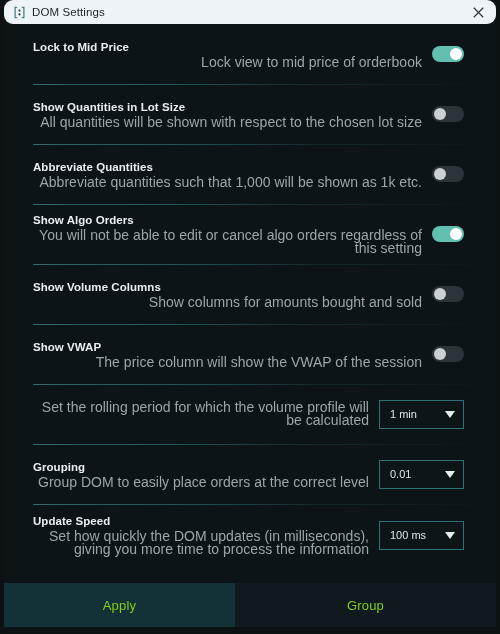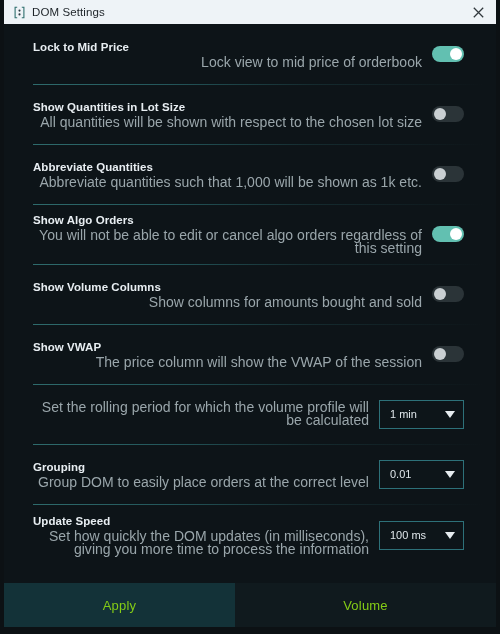--- a/index.html
+++ b/index.html
@@ -46,20 +46,21 @@
 
   
   .titlebar {
     height: 24px;
     background: #eef3f7;
     display: flex;
     align-items: center;
     padding: 0 0 0 9px;
     box-sizing: border-box;
     position: relative;
+    border-radius: 9px;
   }
   .title-icon {
     width: 13px;
     height: 13px;
     display: flex;
     align-items: center;
     justify-content: center;
     margin-right: 6px;
     flex: 0 0 auto;
   }
@@ -331,16 +332,16 @@
       <div class="dropdown">
         <span class="dropdown-value">100 ms</span>
         <span class="caret"></span>
       </div>
     </div>
 
   </div>
 
   <div class="footer">
     <div class="btn btn-apply">Apply</div>
-    <div class="btn btn-close">Volume</div>
+    <div class="btn btn-close">Group</div>
   </div>
 
 </div>
 
 </body></html>

